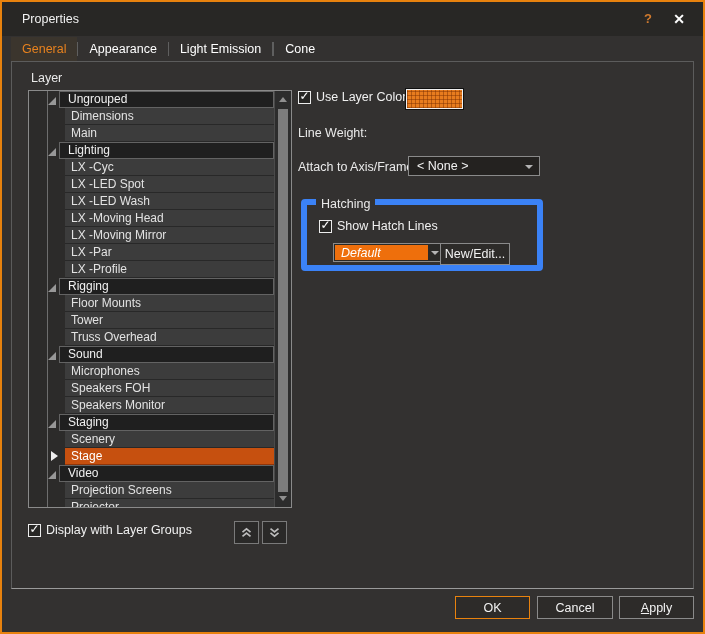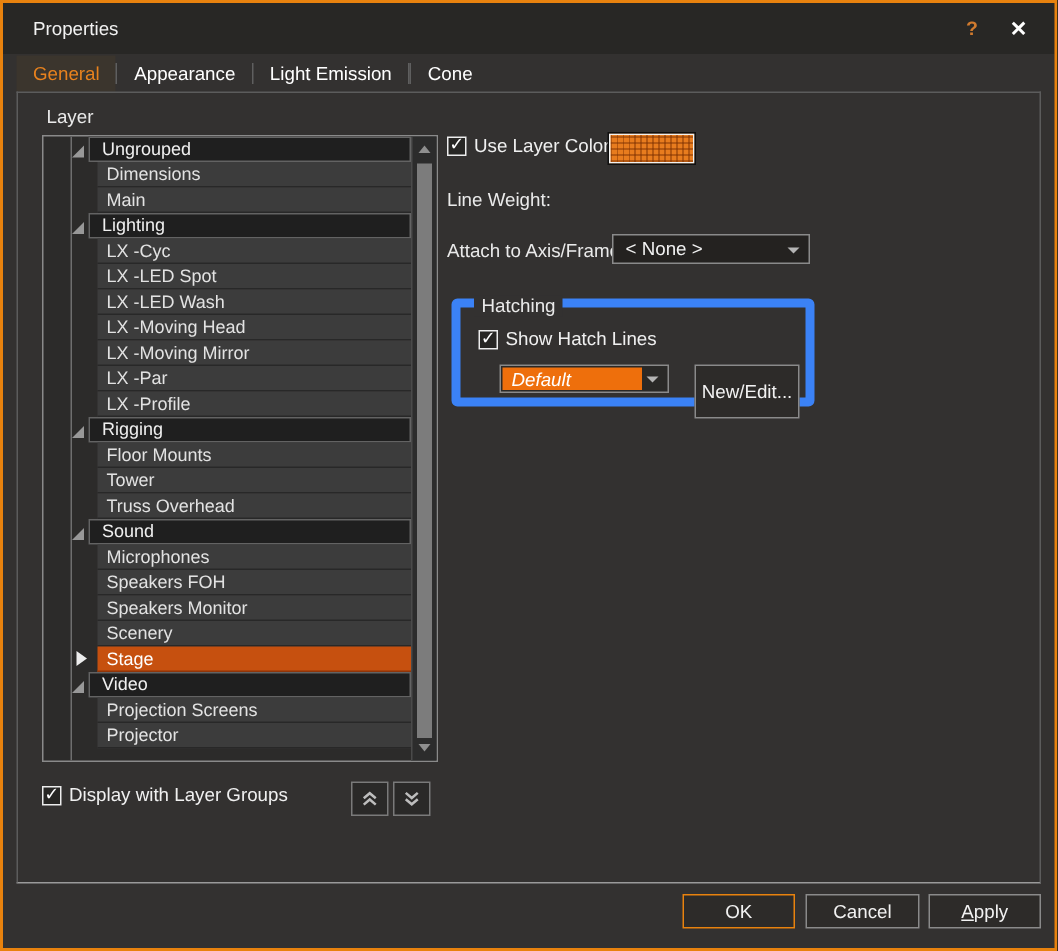--- a/index.html
+++ b/index.html
@@ -116,20 +116,21 @@
           <div class="trow child"><span>LX -Par</span></div>
           <div class="trow child"><span>LX -Profile</span></div>
           <div class="trow group"><span class="expand-glyph"></span><span>Rigging</span></div>
           <div class="trow child"><span>Floor Mounts</span></div>
           <div class="trow child"><span>Tower</span></div>
           <div class="trow child"><span>Truss Overhead</span></div>
           <div class="trow group"><span class="expand-glyph"></span><span>Sound</span></div>
           <div class="trow child"><span>Microphones</span></div>
           <div class="trow child"><span>Speakers FOH</span></div>
           <div class="trow child"><span>Speakers Monitor</span></div>
+          <div class="trow group"><span class="expand-glyph"></span><span>Staging</span></div>
           <div class="trow child"><span>Scenery</span></div>
           <div class="trow child selected"><span class="current-arrow"></span><span>Stage</span></div>
           <div class="trow group"><span class="expand-glyph"></span><span>Video</span></div>
           <div class="trow child"><span>Projection Screens</span></div>
           <div class="trow child"><span>Projector</span></div>
         </div>
       <div class="scrollbar">
         <div class="sb-btn sb-up">
             <span class="tri-up"></span>
           </div>
@@ -181,20 +182,20 @@
       <div class="cb-row" style="left:12px;top:14px;">
         <span class="cb-box">
             <span class="cb-check">✓</span>
           </span>
         <span>Show Hatch Lines</span>
       </div>
       <div class="combo highlight" style="left:26px;top:38px;width:113px;height:19px;">
         <span class="combo-fill">Default</span>
         <span class="combo-arrow" style="top:7px;"></span>
       </div>
-      <div class="btn" style="left:156px;top:38px;width:70px;height:36px;">New/Edit...</div>
+      <div class="btn" style="left:133px;top:38px;width:70px;height:22px;">New/Edit...</div>
     </div>
   </div>
 
   <div class="btn default" style="left:455px;top:596px;width:75px;height:23px;">OK</div>
   <div class="btn" style="left:537px;top:596px;width:76px;height:23px;">Cancel</div>
   <div class="btn" style="left:619px;top:596px;width:75px;height:23px;"><u>A</u>pply</div>
 </div>
 
 </body></html>

